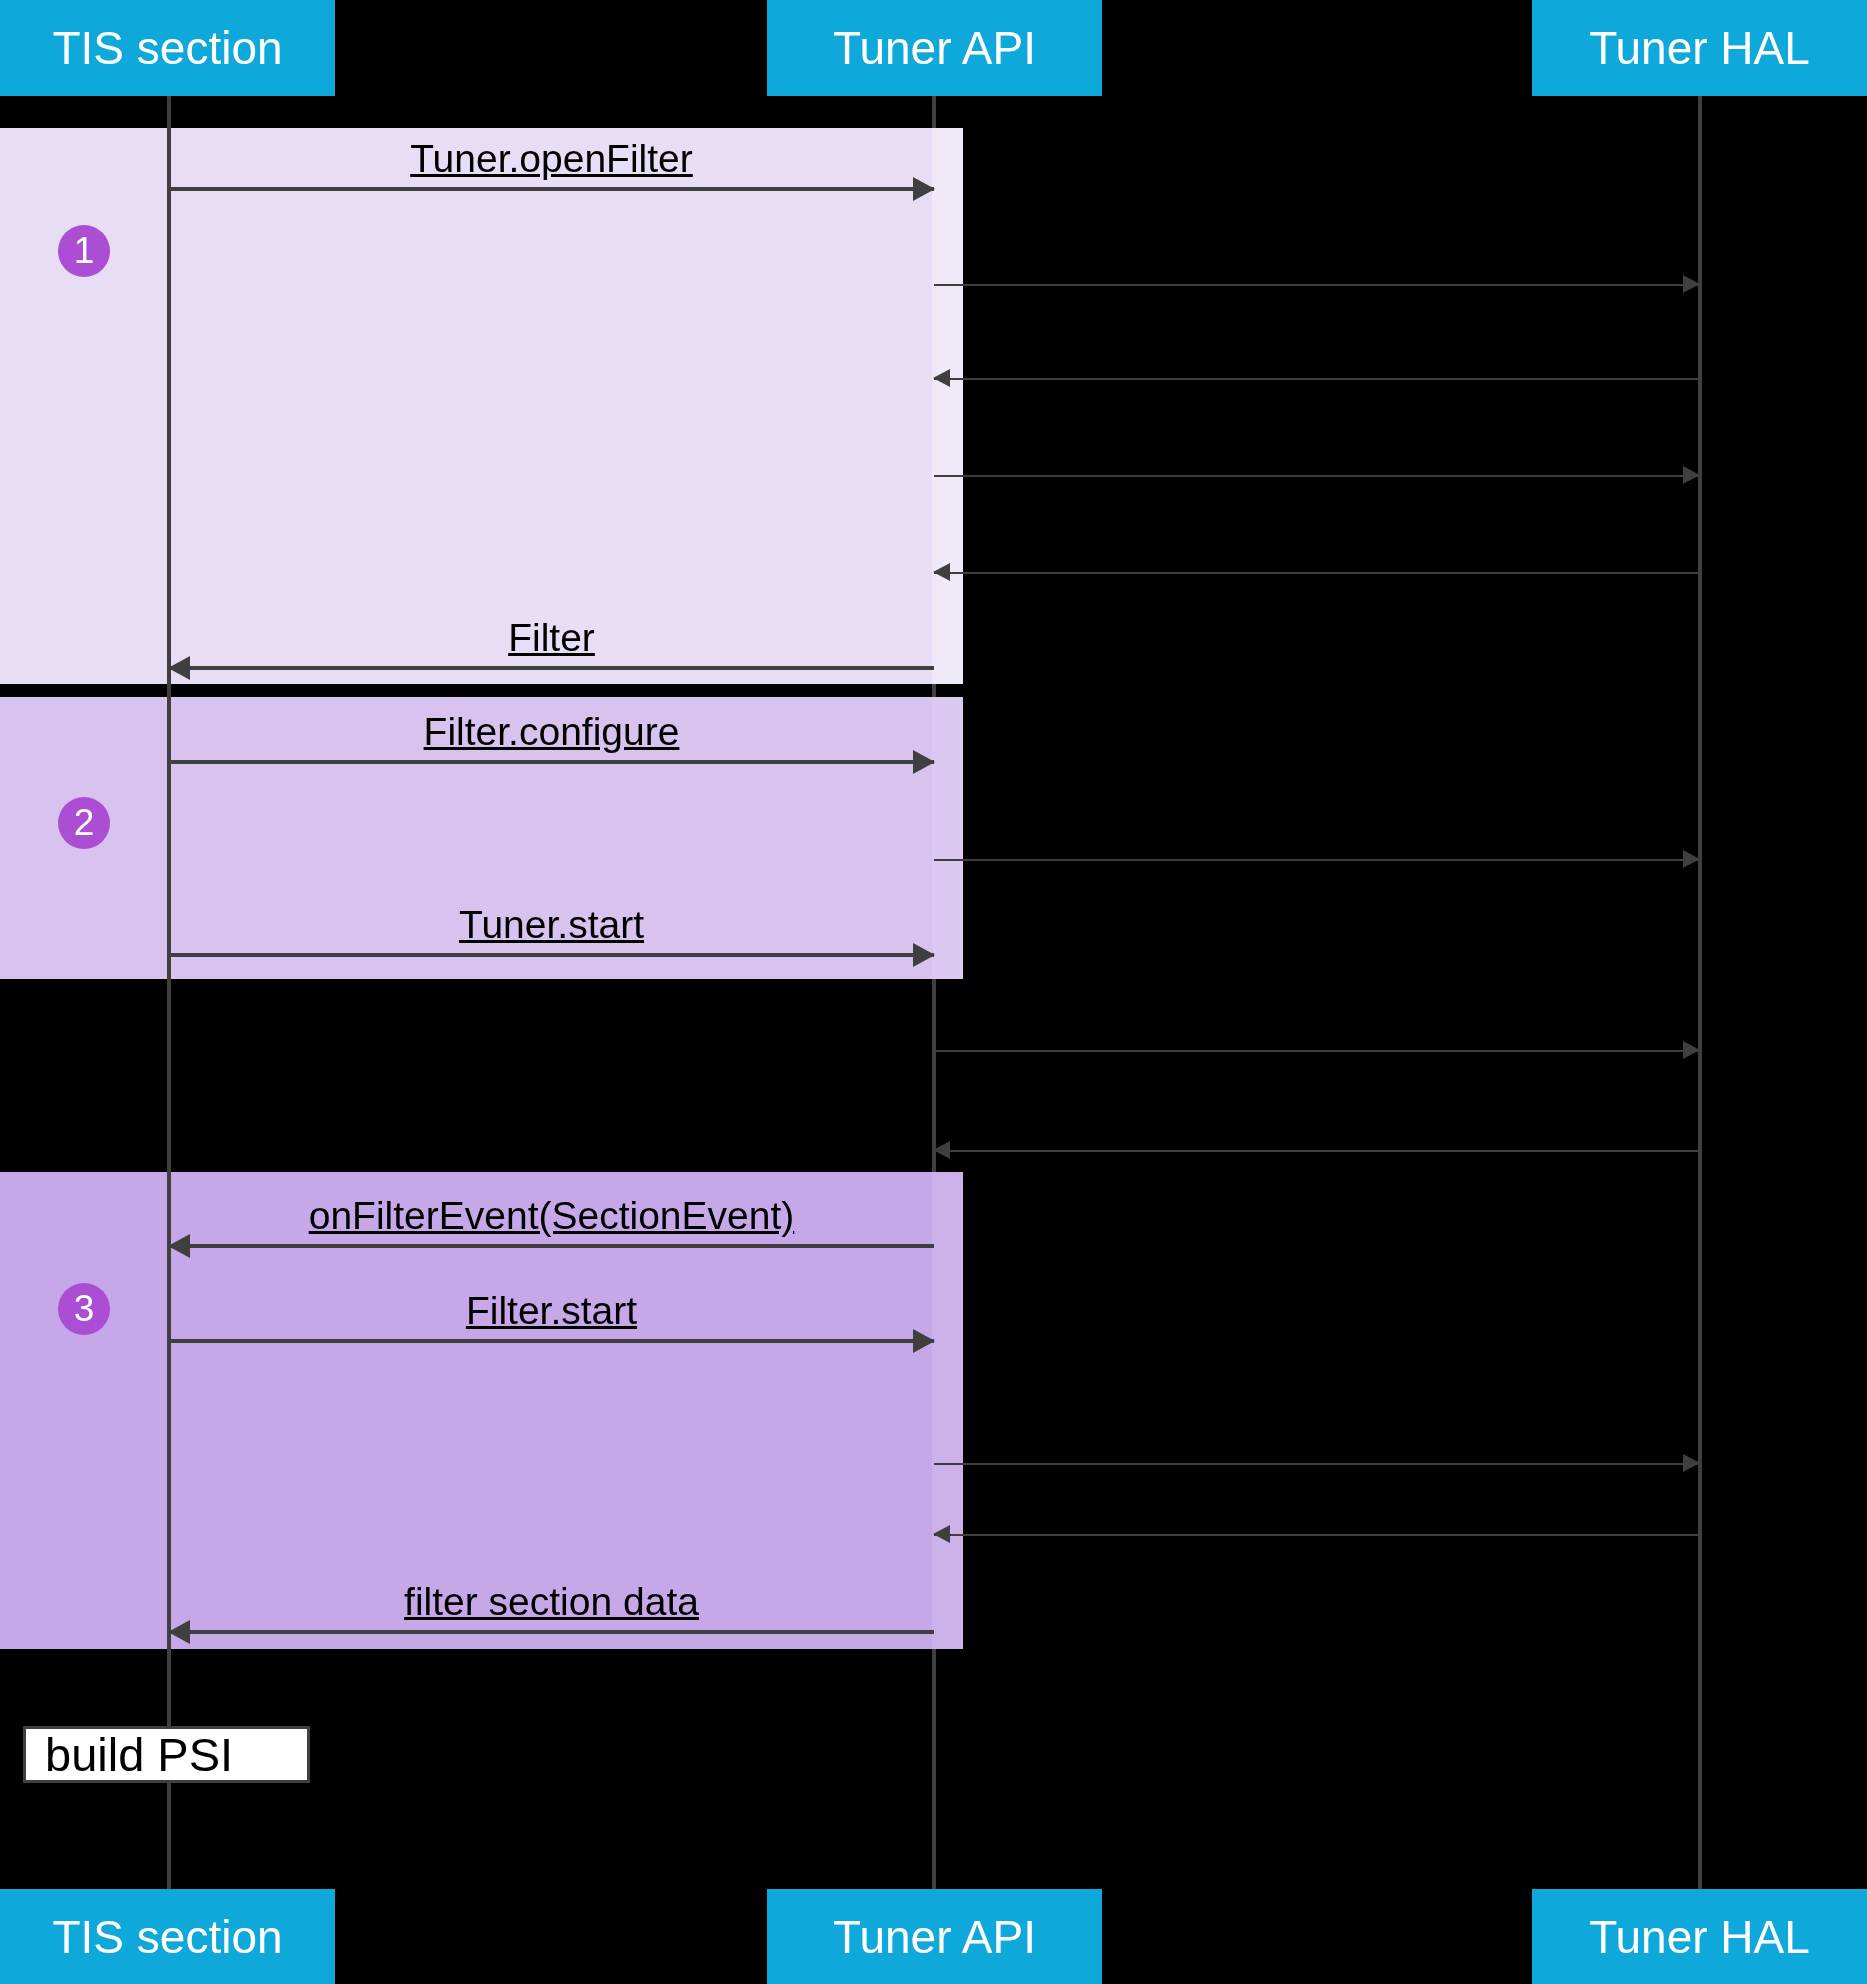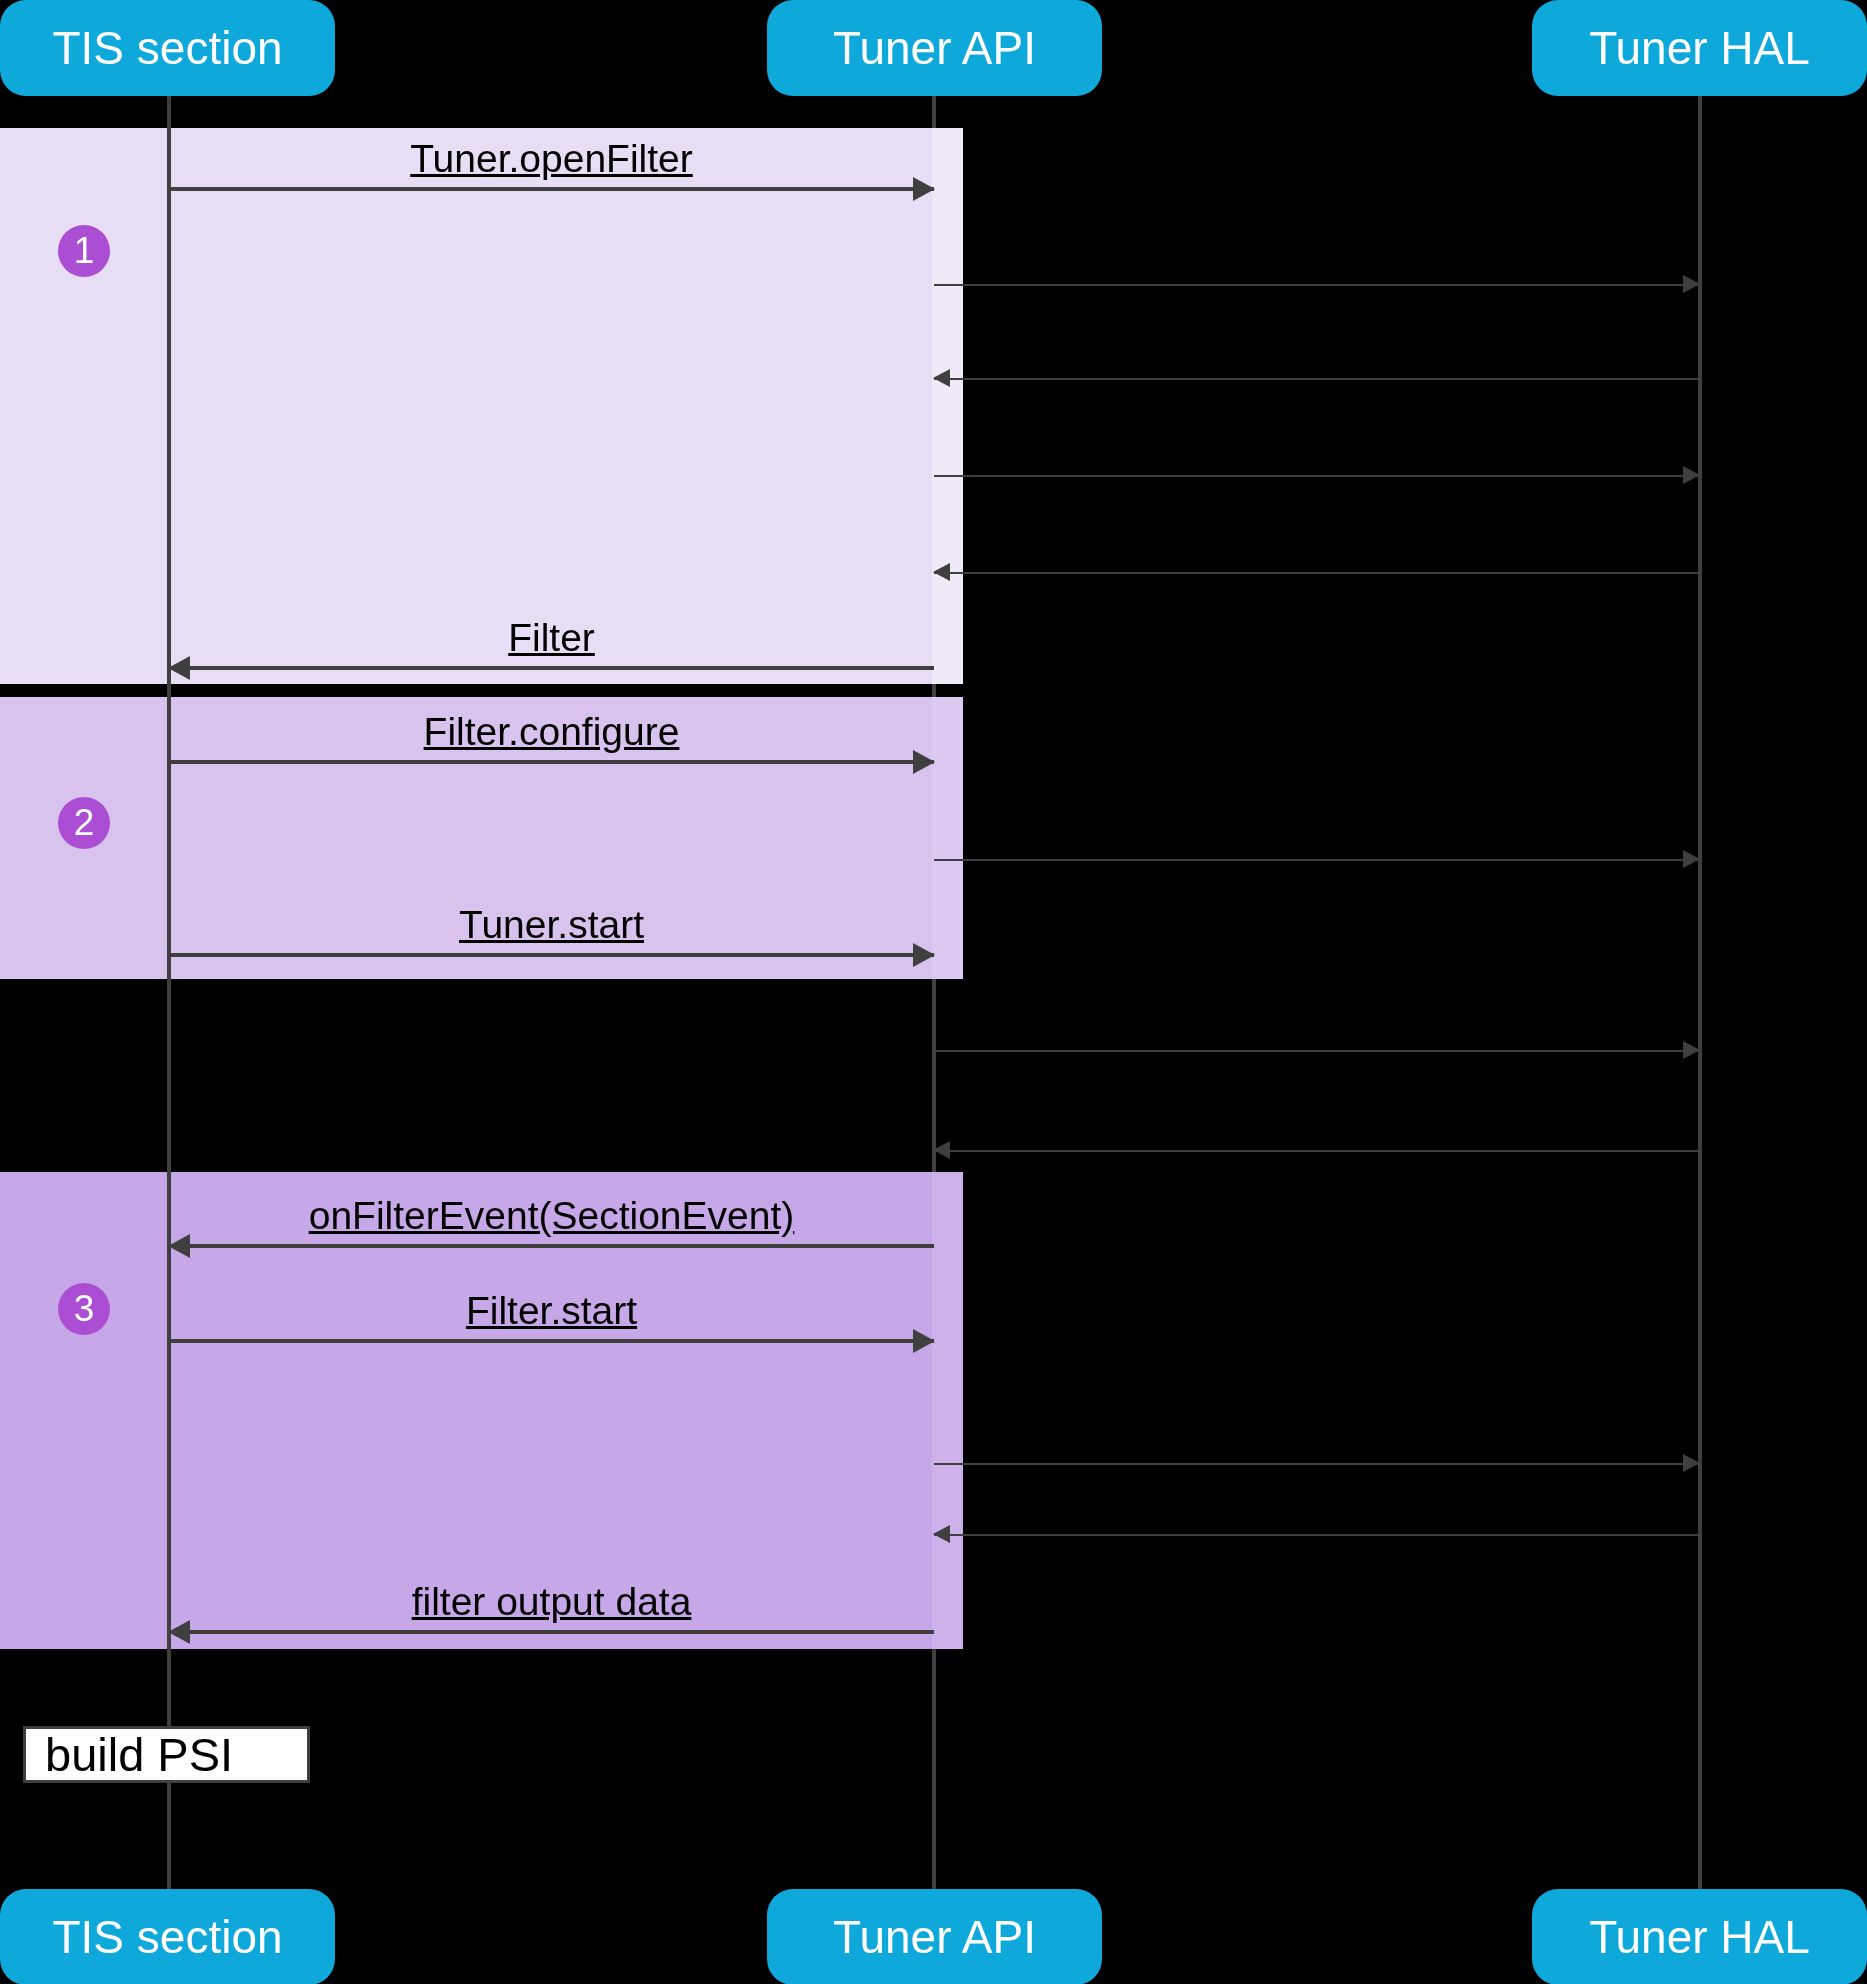--- a/index.html
+++ b/index.html
@@ -17,21 +17,20 @@
     position:absolute;
     background:#0fa8da;
     color:#ffffff;
     display:flex;
     align-items:center;
     justify-content:center;
     font-size:46px;
     letter-spacing:0px;
     box-sizing:border-box;
     z-index:40;
-    border-radius:26px;
   }
 
   
   .lifeline{
     position:absolute;
     width:3.8px;
     background:#3f3f3f;
     z-index:12;
   }
 
@@ -227,21 +226,21 @@
   </div>
 
   <div class="msg thin" style="left:934px;width:765px;top:1534px;">
     <div class="line"></div>
     <div class="head-l"></div>
   </div>
 
   <div class="msg" style="left:169px;width:765px;top:1630px;">
     <div class="line"></div>
     <div class="head-l"></div>
-    <div class="label">filter output data</div>
+    <div class="label">filter section data</div>
   </div>
 
   <div class="badge" style="left:58px;top:225px;">1</div>
   <div class="badge" style="left:58px;top:797px;">2</div>
   <div class="badge" style="left:58px;top:1283px;">3</div>
 
   <div class="note" style="left:23px;top:1726px;width:287px;height:57px;">build PSI</div>
 
   <div class="actor-box" style="left:0px;top:0px;width:335px;height:96px;">TIS section</div>
   <div class="actor-box" style="left:767px;top:0px;width:335px;height:96px;">Tuner API</div>

